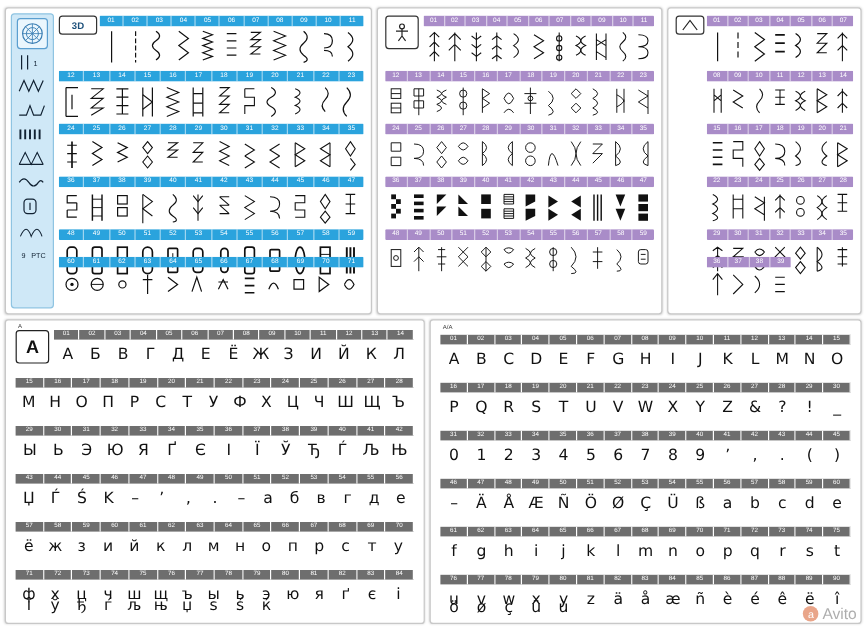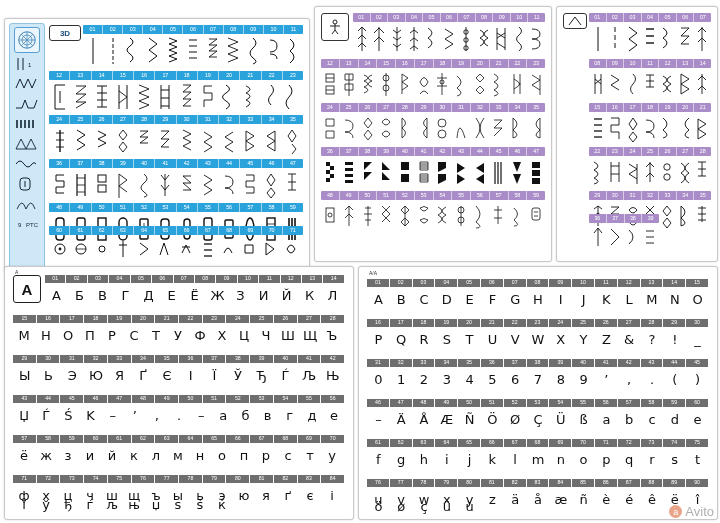--- a/index.html
+++ b/index.html
@@ -1,19 +1,19 @@
 <!DOCTYPE html>
 <html><head>
 <meta charset="utf-8">
 <style>
   html,body{margin:0;padding:0;background:#ffffff;}
   body{width:720px;height:523px;position:relative;font-family:"Liberation Sans",sans-serif;overflow:hidden;}
   .panel{position:absolute;background:#ffffff;border:1px solid #c8c8c8;border-radius:3px;box-shadow:0 0 2px rgba(0,0,0,.18);}
   
-  #panel-stitch-a{left:4px;top:18px;width:304px;height:254px;}
+  #panel-stitch-a{left:4px;top:6px;width:304px;height:254px;}
   #panel-stitch-b{left:314px;top:6px;width:236px;height:254px;}
   #panel-stitch-c{left:556px;top:6px;width:160px;height:254px;}
   #panel-alpha-cyr{left:4px;top:266px;width:348px;height:252px;}
   #panel-alpha-lat{left:358px;top:266px;width:358px;height:252px;}
 
   .sidebar{position:absolute;left:4px;top:4px;width:34px;height:244px;background:#cfe8f7;border:1px solid #8fc4e2;border-radius:3px;}
   .sidebar .logo{width:24px;height:24px;margin:3px auto 2px auto;border:1px solid #5b9fd0;border-radius:3px;background:#eaf6fd;display:flex;align-items:center;justify-content:center;}
   .sidebar .logo svg{display:block;}
   .sidecol{position:absolute;left:0;top:30px;width:34px;height:214px;display:flex;flex-direction:column;align-items:center;gap:1px;}
   .sidecol .si{width:30px;height:19px;display:flex;align-items:center;justify-content:center;}

